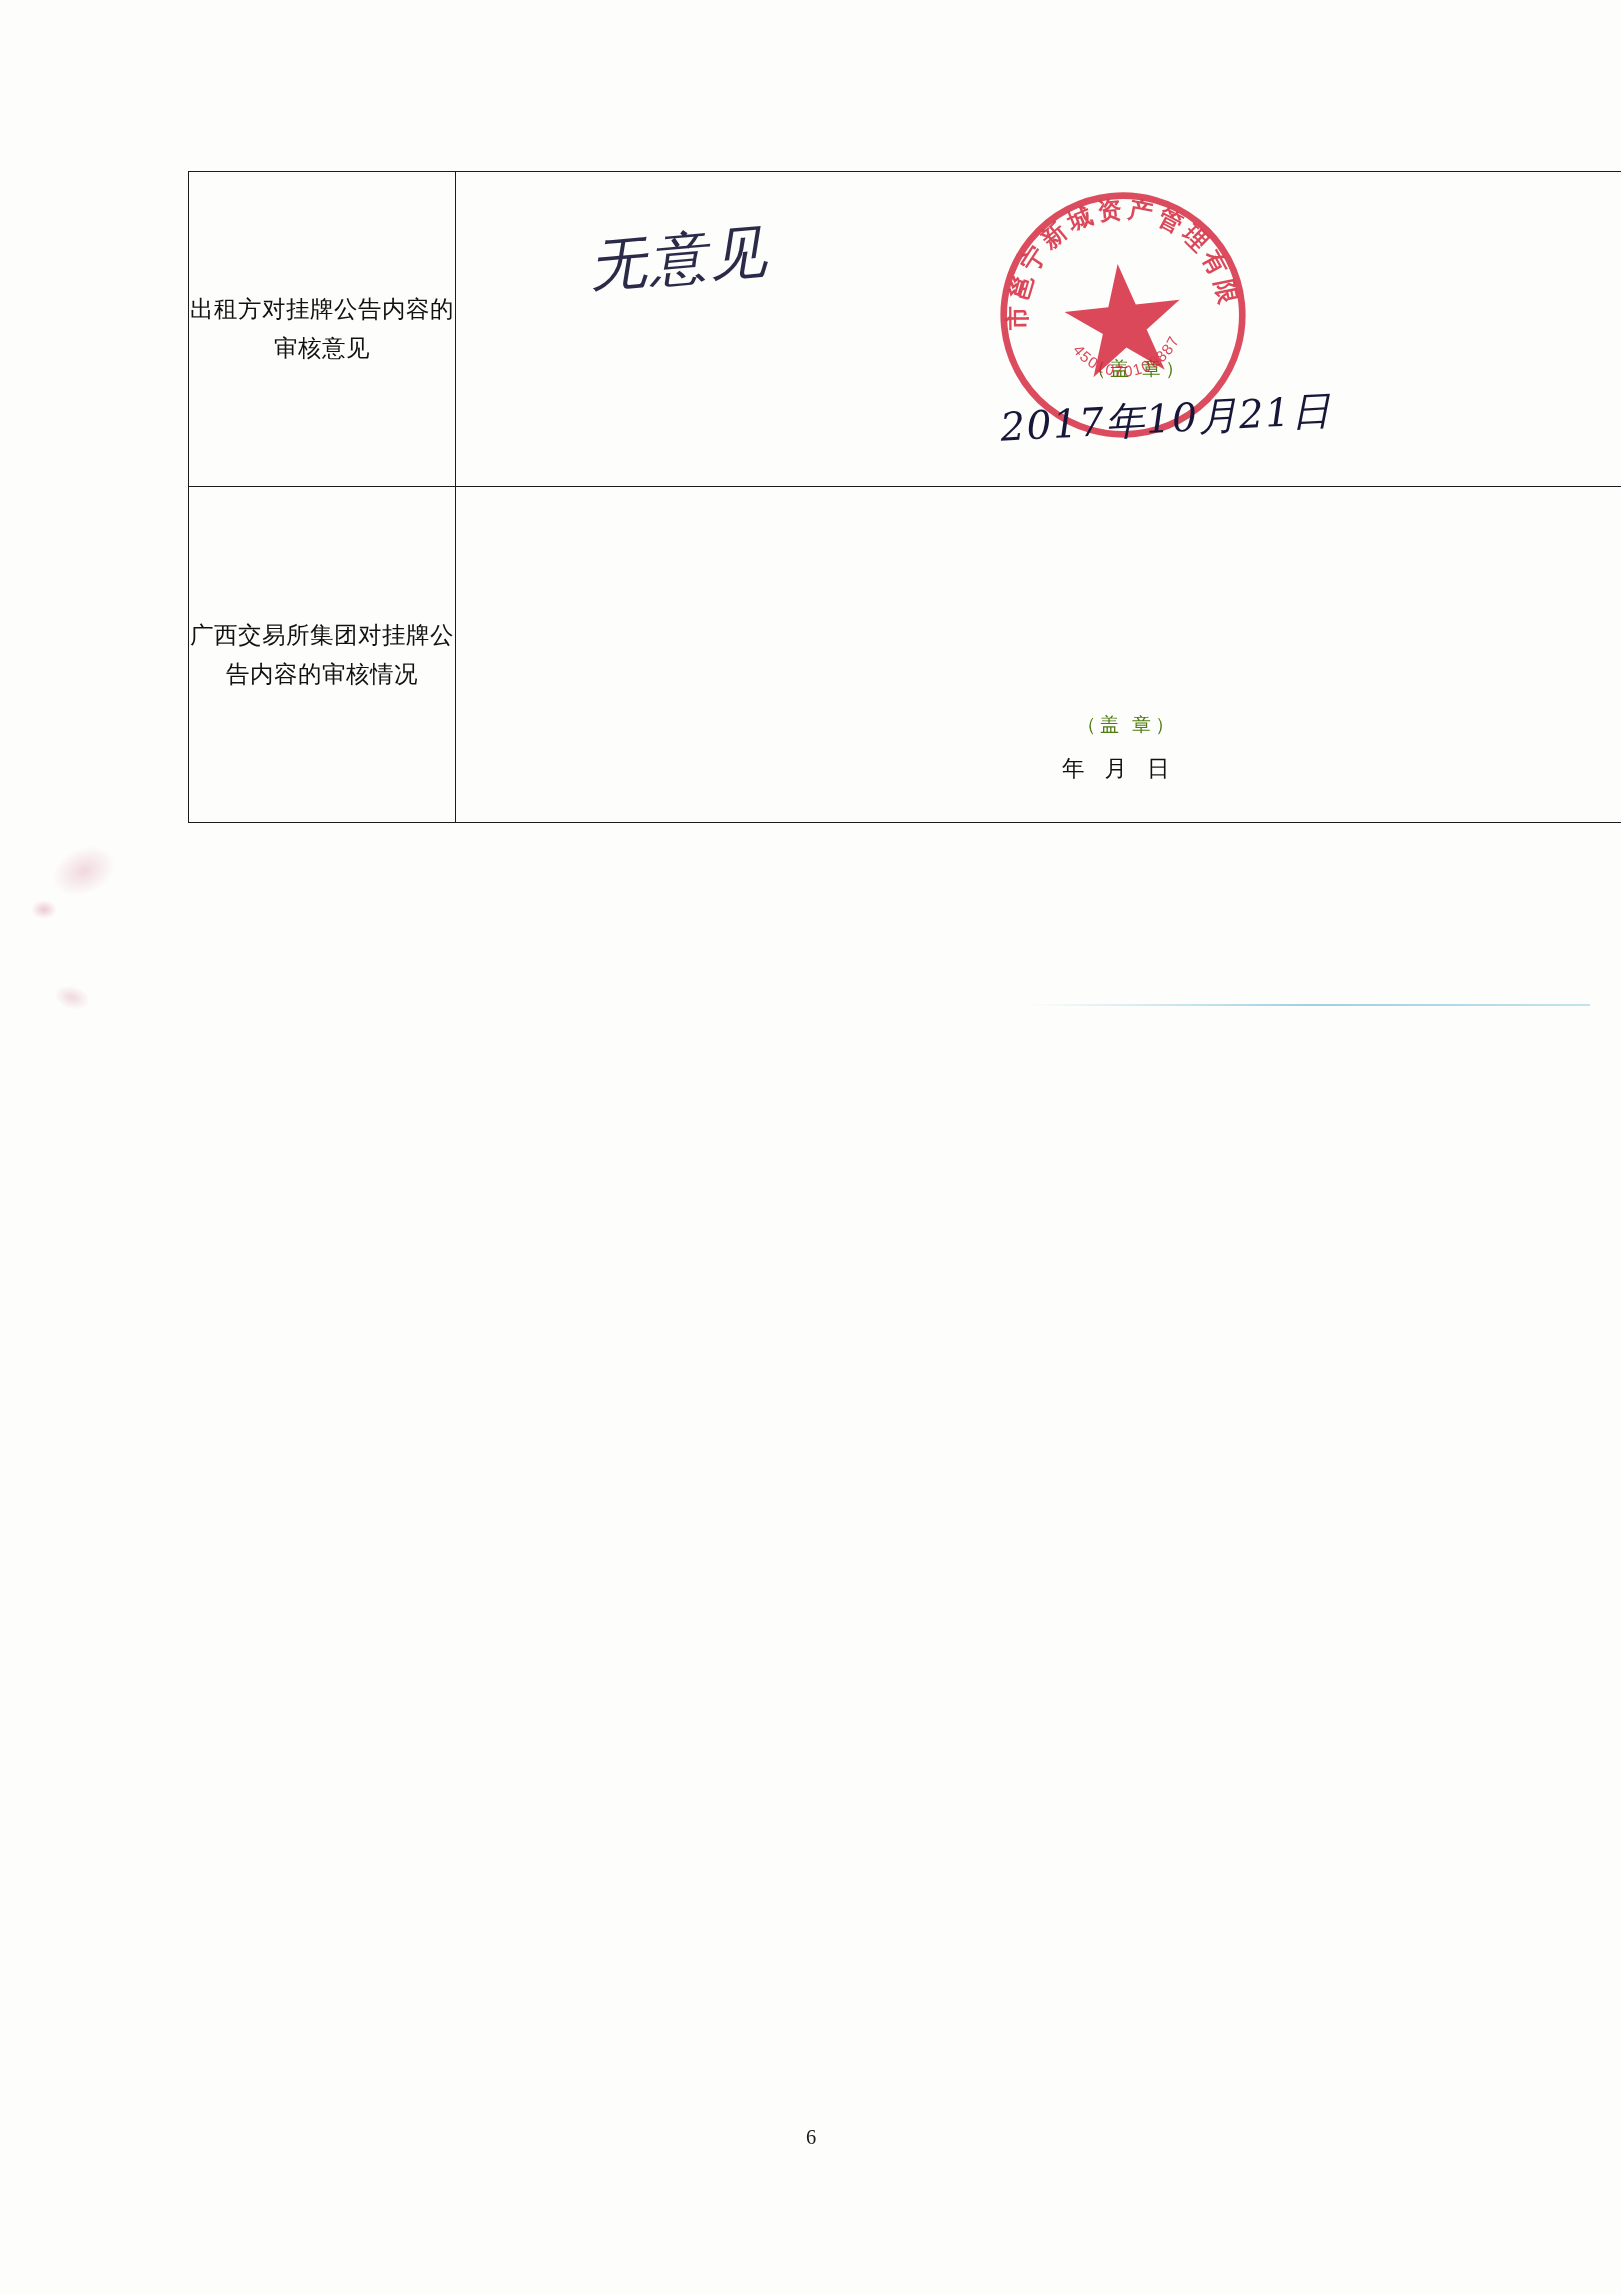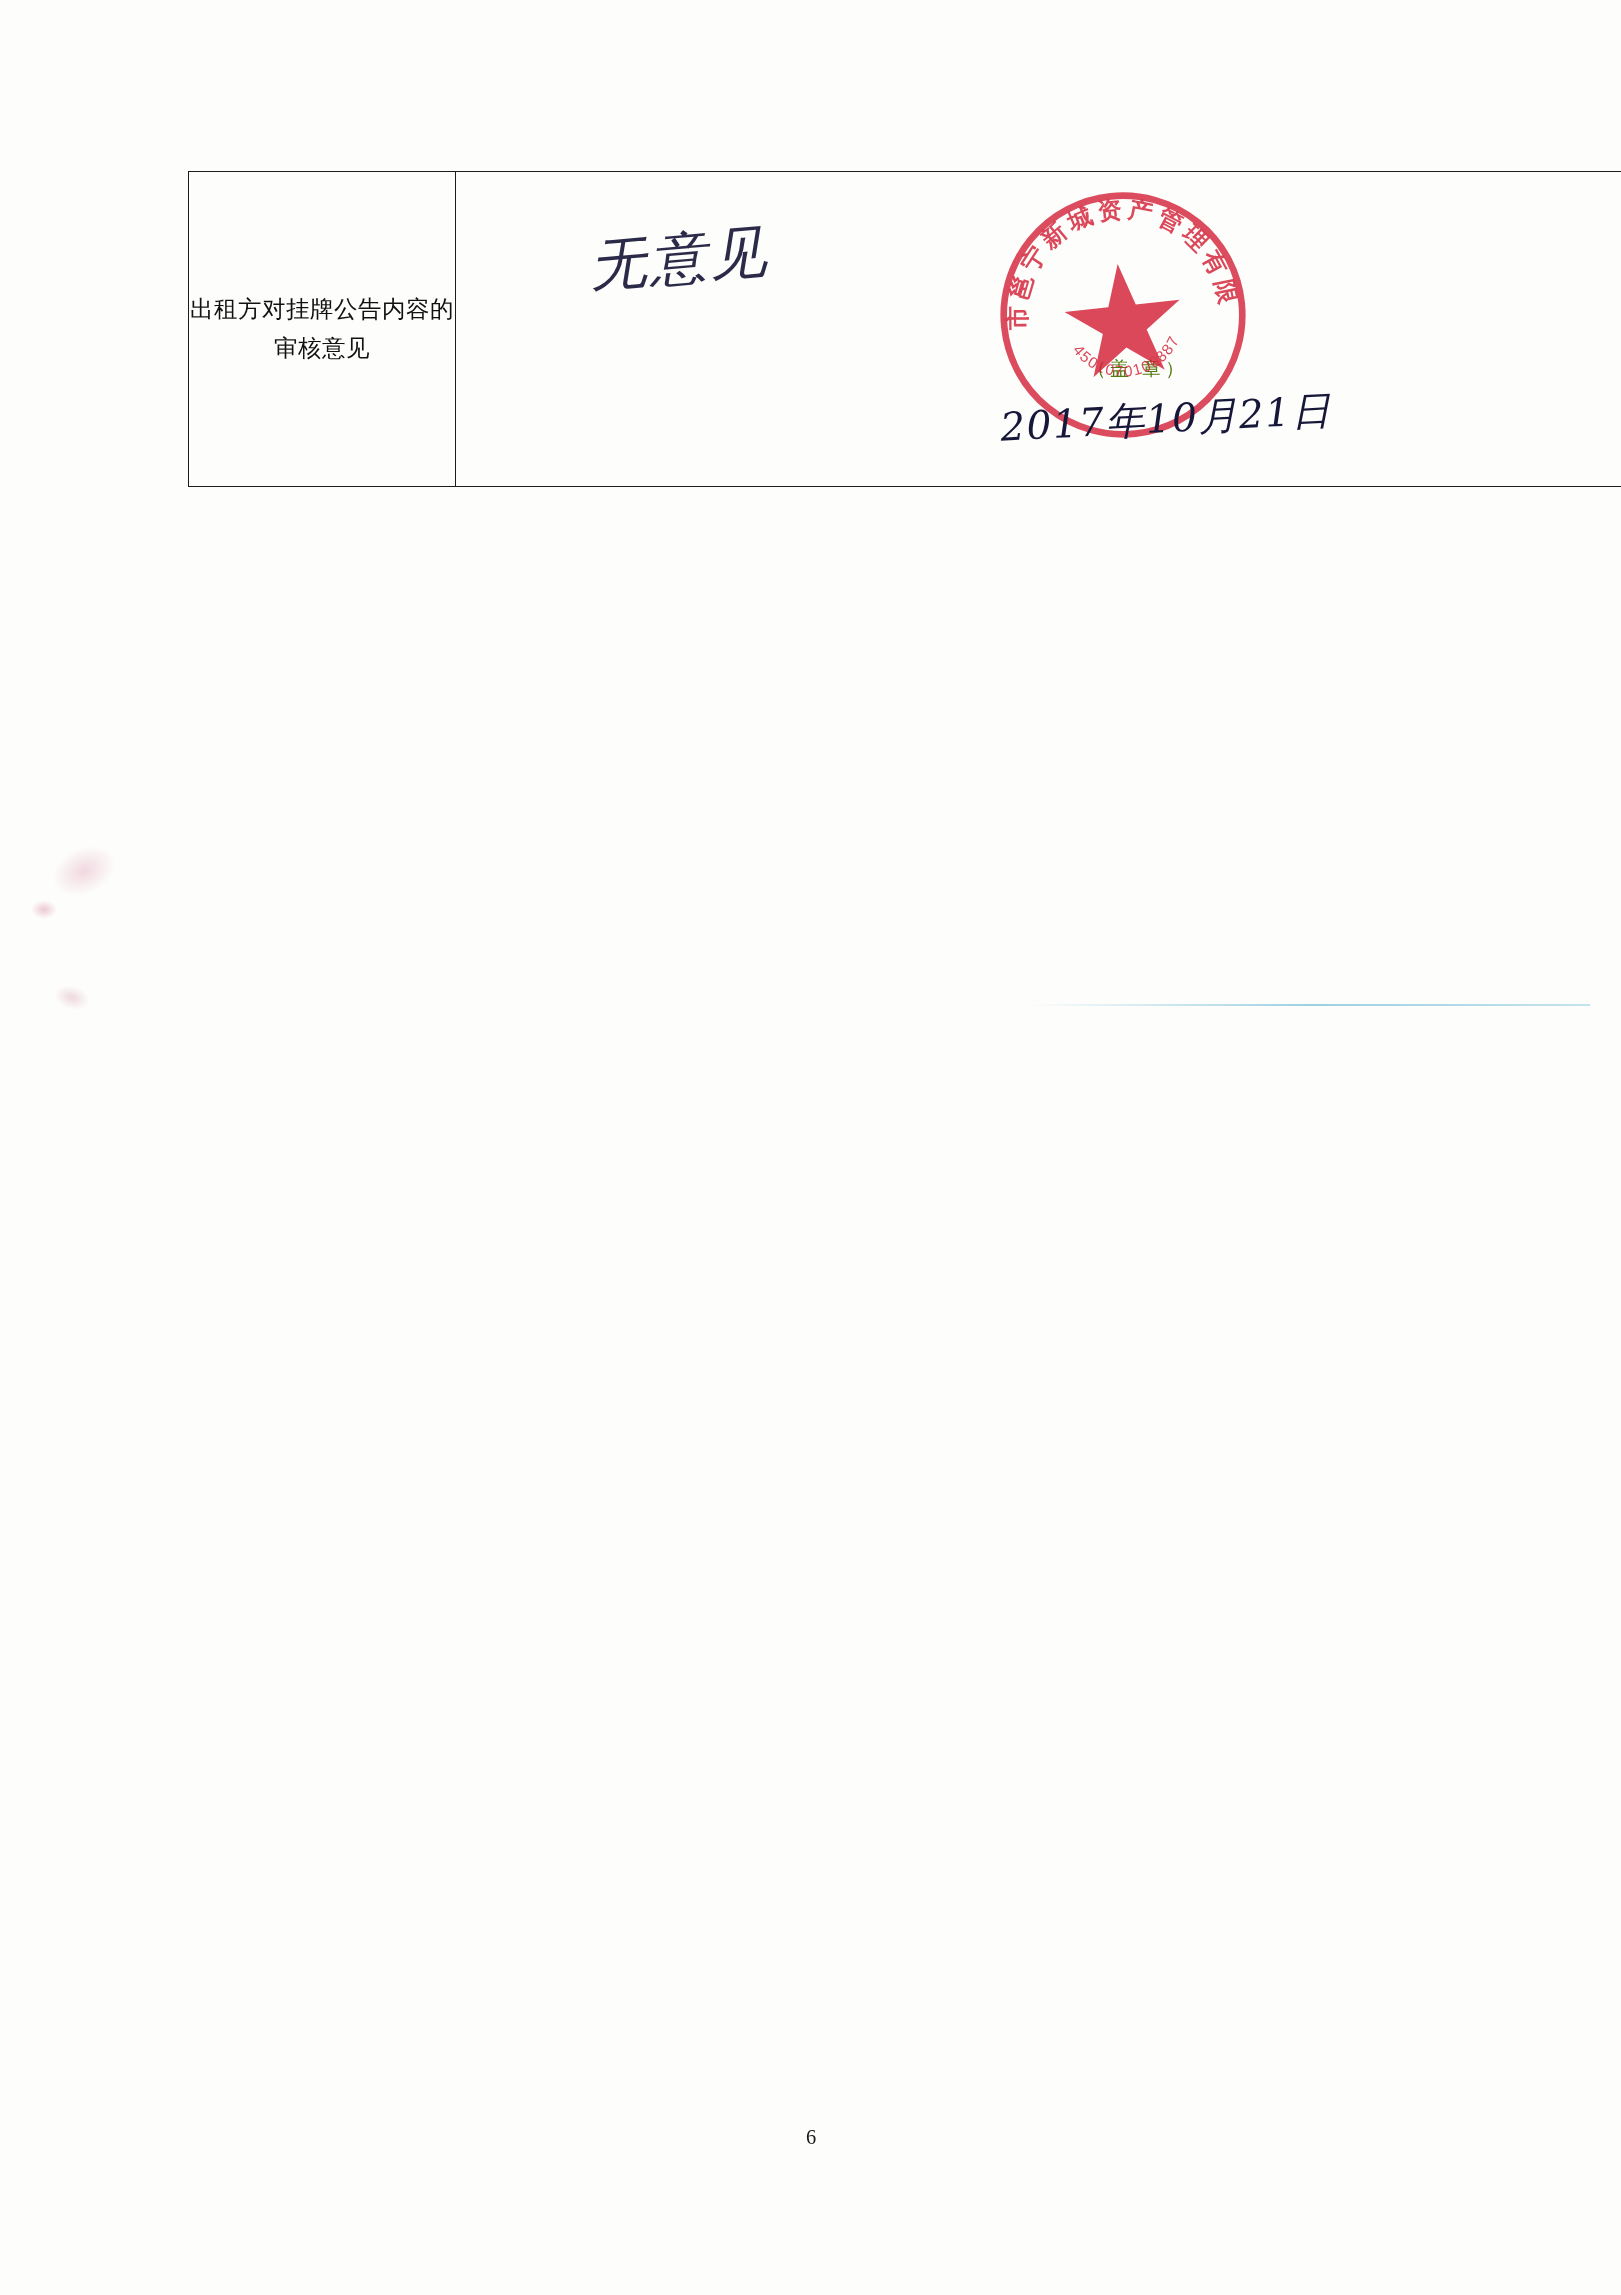--- a/index.html
+++ b/index.html
@@ -184,20 +184,27 @@
               </text>
             </svg>
           </div>
 
           <div class="seal-label r1-seal-label">（盖 章）</div>
 
           <div class="handwriting-date">2017年10月21日</div>
 
         </td>
       </tr>
+      <tr class="row-2">
+        <td class="label-cell">广西交易所集团对挂牌公告内容的审核情况</td>
+        <td class="content-cell">
+          <div class="seal-label r2-seal-label">（盖 章）</div>
+          <div class="r2-date-line">年  月  日</div>
+        </td>
+      </tr>
     </tbody>
   </table>
 
   <div class="smudge smudge-a"></div>
   <div class="smudge smudge-b"></div>
   <div class="smudge smudge-c"></div>
   <div class="scan-line"></div>
 
   <div class="page-number">6</div>
 

